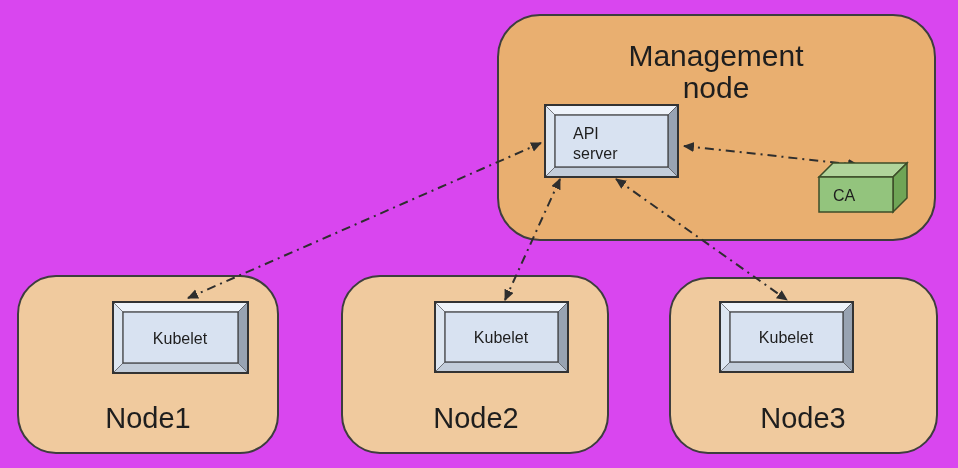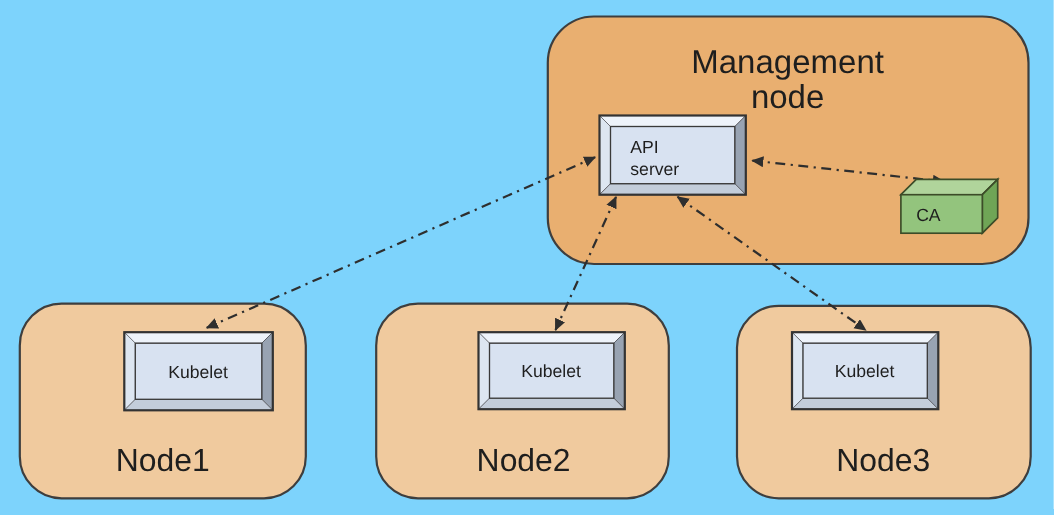--- a/index.html
+++ b/index.html
@@ -5,21 +5,21 @@
   html, body {
     margin: 0;
     padding: 0;
     background: #ffffff;
     font-family: "Liberation Sans", sans-serif;
   }
   .stage {
     position: relative;
     width: 958px;
     height: 468px;
-    background: #7dd3fc;
+    background: #d946ef;
     overflow: hidden;
   }
   svg text {
     fill: #1e1e1e;
     font-family: "Liberation Sans", sans-serif;
   }
   .panel-title { font-size: 30px; }
   .node-label  { font-size: 29px; }
   .box-label   { font-size: 16px; }
   .conn {

